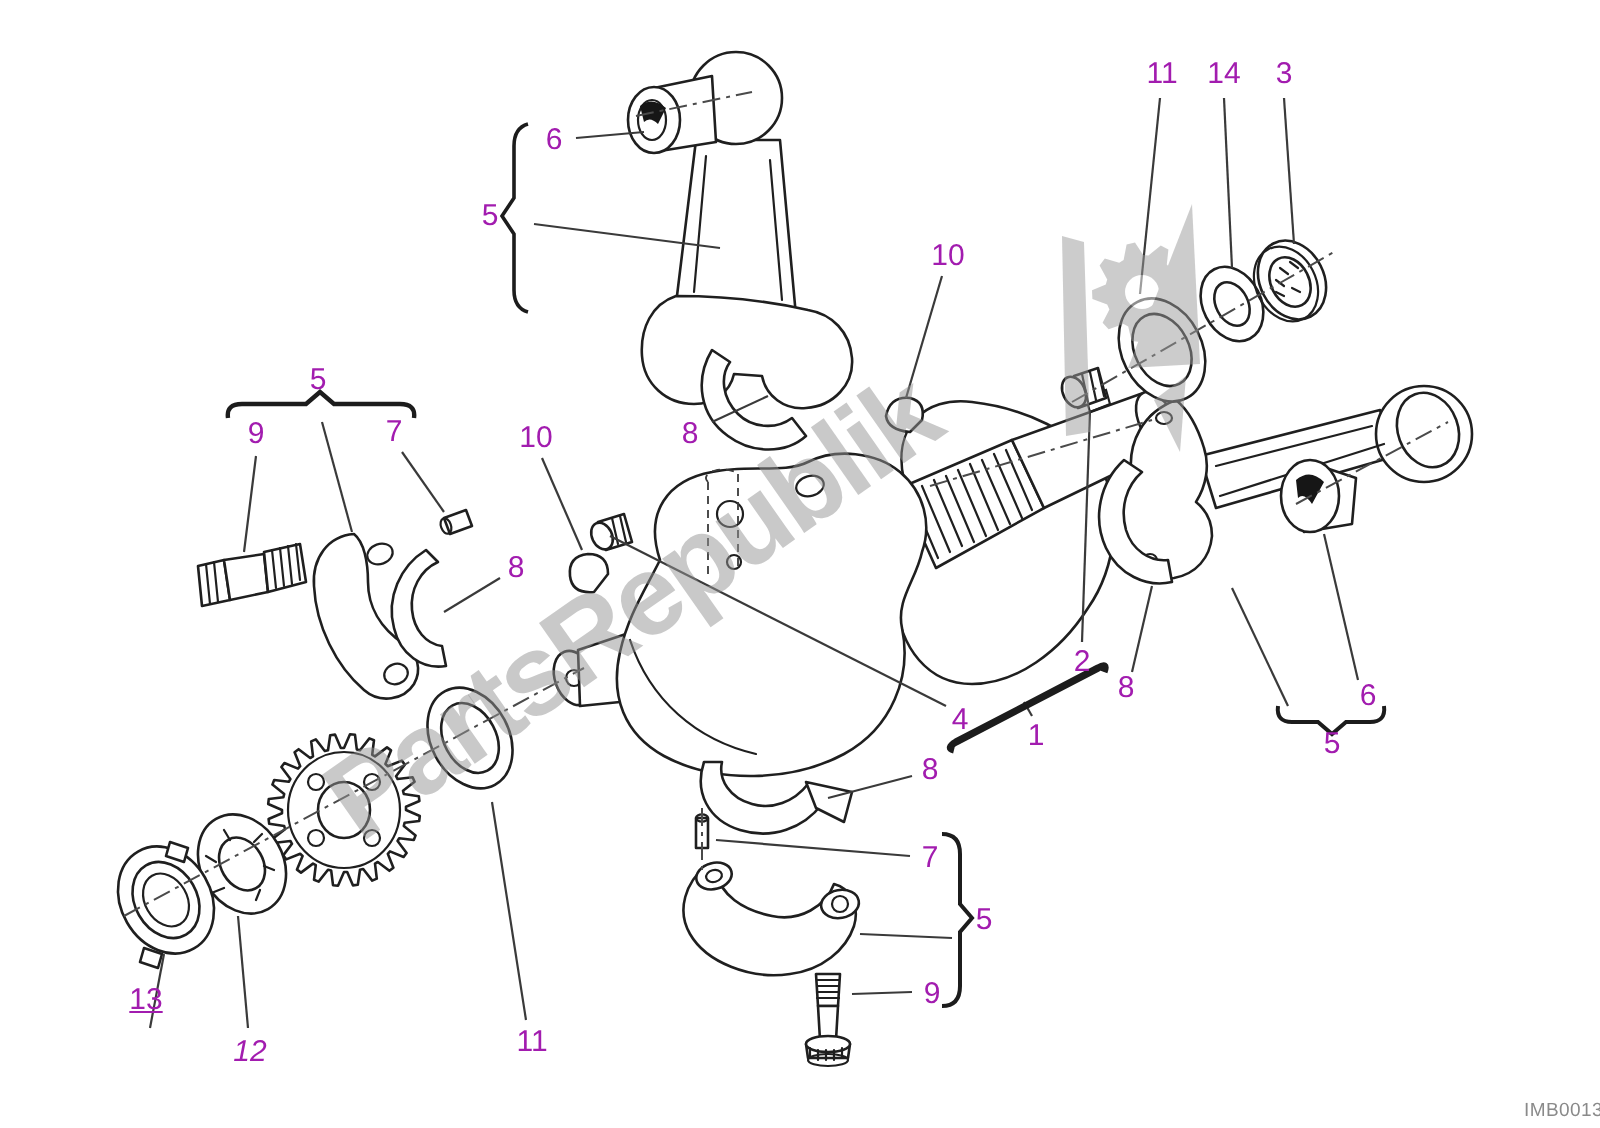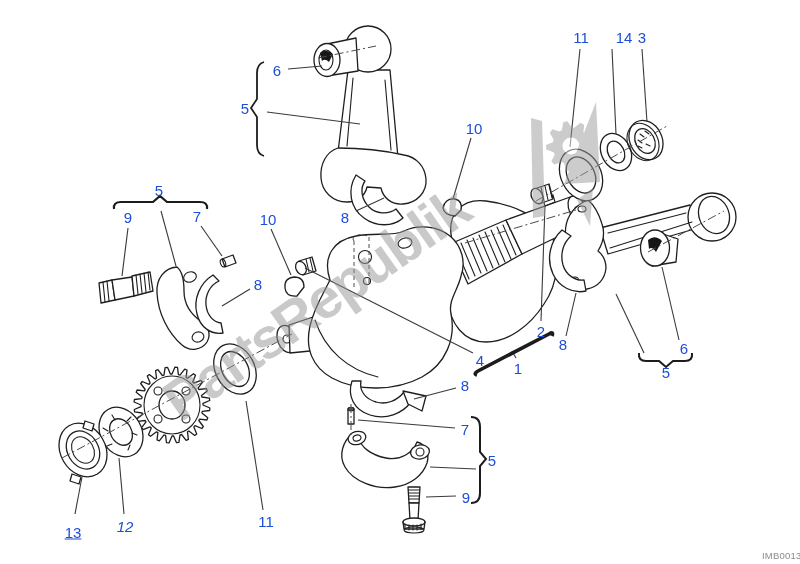--- a/index.html
+++ b/index.html
@@ -8,21 +8,21 @@
   #stage{position:absolute;left:0;top:0;width:800px;height:564px;}
   svg{position:absolute;left:0;top:0;}
   .part{stroke:#1f1f1f;stroke-width:1.3;fill:#ffffff;stroke-linejoin:round;stroke-linecap:round;}
   .detail{stroke:#1f1f1f;stroke-width:1.1;fill:none;stroke-linecap:round;}
   .darkfill{fill:#161616;stroke:none;}
   .leader{stroke:#3a3a3a;stroke-width:1.1;fill:none;}
   .bracket{stroke:#1c1c1c;fill:none;}
   .axis{stroke:#4a4a4a;stroke-width:1;fill:none;stroke-dasharray:9 3 2 3;}
   .hidden-line{stroke:#3a3a3a;stroke-width:0.9;fill:none;stroke-dasharray:4 3;}
   #callouts .callout{position:absolute;transform:translate(-50%,-50%);
-       font-size:15px;color:#1d4ed8;letter-spacing:0;line-height:1;}
+       font-size:15px;color:#a21caf;letter-spacing:0;line-height:1;}
   #watermark-layer{position:absolute;left:0;top:0;width:800px;height:564px;pointer-events:none;}
   #watermark-text{position:absolute;left:186px;top:373px;height:57px;line-height:57px;
        font-size:57px;font-weight:bold;letter-spacing:-2px;white-space:nowrap;
        transform:rotate(-35deg);transform-origin:0 100%;color:rgba(148,148,148,0.5);}
   #drawing-code{position:absolute;left:762px;top:550px;font-size:9.5px;color:#8a8a8a;
        letter-spacing:0.2px;}
 </style>
 </head>
 <body>
 
@@ -271,38 +271,38 @@
       <polygon points="577,200 593,188 590,226"></polygon>
     </g>
   </svg>
 </div>
 
 <div id="callouts">
       <div class="callout" style="left: 277px; top: 70px;">6</div>
       <div class="callout" style="left: 245px; top: 108px;">5</div>
       <div class="callout" style="left: 345px; top: 217px;">8</div>
       <div class="callout" style="left: 581px; top: 37px;">11</div>
-      <div class="callout" style="left: 612px; top: 37px; margin-left: 12px;">14</div>
+      <div class="callout" style="left: 612px; top: 37px;">14</div>
       <div class="callout" style="left: 642px; top: 37px;">3</div>
       <div class="callout" style="left: 474px; top: 128px;">10</div>
       <div class="callout" style="left: 159px; top: 190px;">5</div>
       <div class="callout" style="left: 128px; top: 217px;">9</div>
       <div class="callout" style="left: 197px; top: 216px;">7</div>
       <div class="callout" style="left: 268px; top: 219px;">10</div>
       <div class="callout" style="left: 258px; top: 284px;">8</div>
       <div class="callout" style="left: 480px; top: 360px;">4</div>
       <div class="callout" style="left: 518px; top: 368px;">1</div>
       <div class="callout" style="left: 541px; top: 331px;">2</div>
       <div class="callout" style="left: 563px; top: 344px;">8</div>
       <div class="callout" style="left: 684px; top: 348px;">6</div>
       <div class="callout" style="left: 666px; top: 372px;">5</div>
       <div class="callout" style="left: 465px; top: 385px;">8</div>
       <div class="callout" style="left: 465px; top: 429px;">7</div>
       <div class="callout" style="left: 492px; top: 460px;">5</div>
       <div class="callout" style="left: 466px; top: 497px;">9</div>
-      <div class="callout" style="left: 73px; top: 532px; text-decoration: underline;">13</div>
+      <div class="callout" style="left: 73px; top: 500px; text-decoration: underline;">13</div>
       <div class="callout" style="left: 125px; top: 526px; font-style: italic;">12</div>
       <div class="callout" style="left: 266px; top: 521px;">11</div>
     </div>
 
 <div id="drawing-code">IMB00130</div>
 
 </div>
 
 </body></html>

